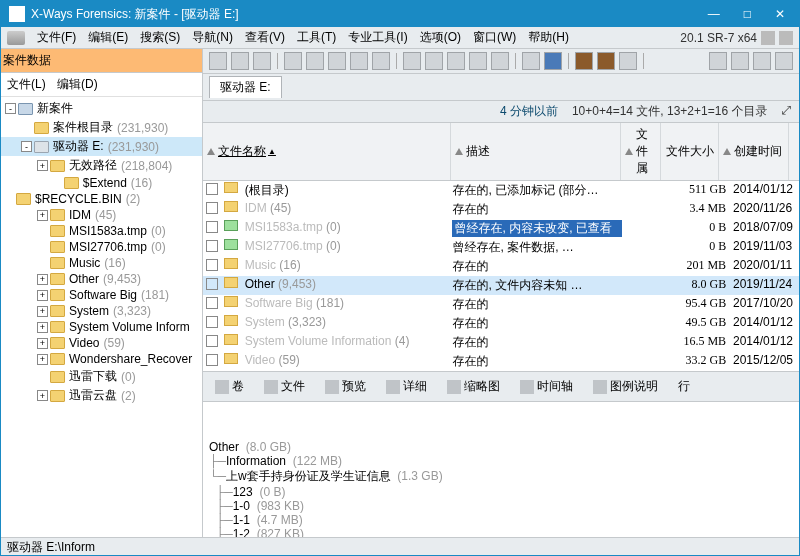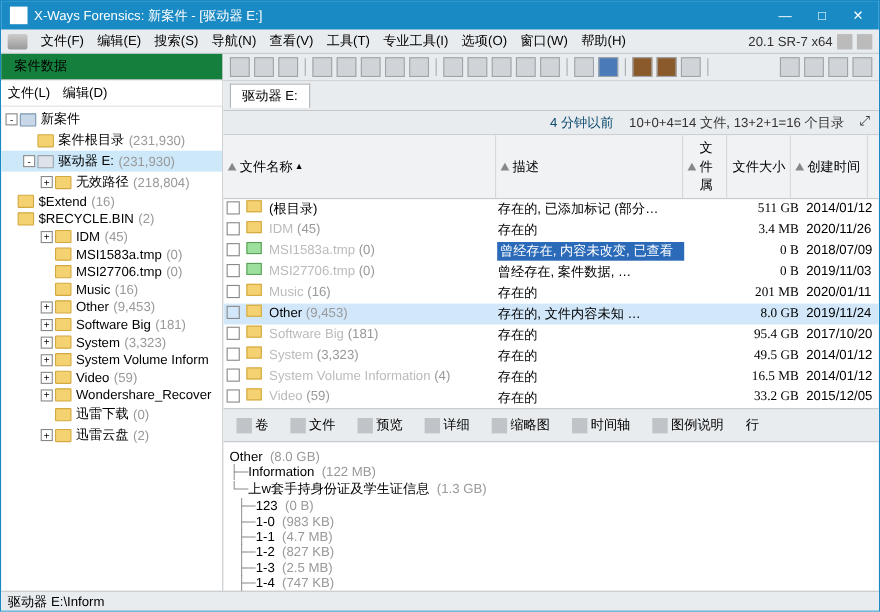--- a/index.html
+++ b/index.html
@@ -9,21 +9,21 @@
 .titlebar .title { flex: 1; }
 .titlebar .winbtns { display: flex; gap: 12px; font-size: 14px; }
 .titlebar .winbtns span { cursor: pointer; padding: 2px 6px; }
 .menubar { background: #e8ecef; height: 22px; display: flex; align-items: center; padding: 0 6px; border-bottom: 1px solid #c5c9cc; }
 .menubar .micon { width: 18px; height: 14px; background: linear-gradient(#ccc,#999); margin-right: 6px; border-radius: 2px; }
 .menubar .mitem { padding: 2px 6px; cursor: pointer; }
 .menubar .ver { margin-left: auto; color: #333; }
 .menubar .smicon { width: 14px; height: 14px; background: #bbb; margin-left: 4px; }
 .split { display: flex; height: calc(100% - 48px - 18px); }
 .left { width: 202px; border-right: 1px solid #c5c9cc; display: flex; flex-direction: column; }
-.panel-hdr { background: #15803d; padding: 3px 12px; border-bottom: 1px solid #c5c9cc; }
+.panel-hdr { background: #fdba74; padding: 3px 2px; border-bottom: 1px solid #c5c9cc; }
 .submenu { background: #fff; padding: 3px 6px; border-bottom: 1px solid #e0e0e0; }
 .submenu span { margin-right: 8px; cursor: pointer; }
 .tree { flex: 1; overflow: auto; padding: 2px 0; }
 .tree-item { display: flex; align-items: center; padding: 1px 2px; white-space: nowrap; cursor: pointer; }
 .tree-item.sel { background: #cde8f9; }
 .tog { width: 11px; height: 11px; border: 1px solid #888; display: inline-flex; align-items: center; justify-content: center; font-size: 9px; margin-right: 2px; background: #fff; }
 .tog.none { border: none; }
 .fld { width: 15px; height: 12px; background: #f4d272; border: 1px solid #d4a840; margin-right: 4px; border-radius: 1px; }
 .fld.drive { background: #dde3e8; border-color: #9aa5b0; }
 .fld.case { background: #c8d8e8; border-color: #7a95b0; }
@@ -34,21 +34,21 @@
 .tbtn { width: 18px; height: 18px; background: #d0d4d8; border: 1px solid #a0a4a8; cursor: pointer; }
 .tbtn.accent { background: #8b5a2b; }
 .tbtn.blue { background: #4a7ab8; }
 .tbsep { width: 1px; height: 16px; background: #aaa; margin: 0 2px; }
 .tabbar { background: #e8ecef; padding: 2px 6px; border-bottom: 1px solid #c5c9cc; }
 .tab { display: inline-block; background: #fff; border: 1px solid #b0b4b8; border-bottom: none; padding: 2px 10px; }
 .infobar { background: #e8ecef; padding: 2px 8px; border-bottom: 1px solid #c5c9cc; display: flex; justify-content: flex-end; gap: 14px; color: #333; }
 .infobar .blue { color: #0c4a6e; }
 .listhdr { display: flex; background: #f0f2f4; border-bottom: 1px solid #c5c9cc; }
 .listhdr .col { padding: 3px 4px; border-right: 1px solid #d5d9dc; display: flex; align-items: center; }
-.col-name { width: 248px; }
+.col-name { width: 248px; text-decoration: underline; }
 .col-desc { width: 170px; }
 .col-attr { width: 40px; }
 .col-size { width: 58px; text-align: right; justify-content: flex-end; }
 .col-date { width: 70px; }
 .flt { width: 0; height: 0; border-left: 4px solid transparent; border-right: 4px solid transparent; border-bottom: 7px solid #888; margin-right: 3px; }
 .sort { font-size: 8px; margin-left: 2px; }
 .list { overflow: auto; }
 .row { display: flex; padding: 1px 0; cursor: pointer; justify-content: space-between; }
 .row.selhl { background: #d2e8fa; }
 .row .chk { width: 12px; height: 12px; border: 1px solid #888; margin: 1px 3px 0 3px; }
@@ -58,21 +58,21 @@
 .row .rcnt { color: #999; }
 .row .rdesc { flex: 0 0 170px; overflow: hidden; }
 .row .rdesc.hl { background: #2a6ab8; color: #fff; padding: 0 2px; }
 .row .rattr { flex: 0 0 40px; }
 .row .rsize { flex: 0 0 58px; text-align: right; font-family: Liberation Serif, serif; }
 .row .rdate { flex: 0 0 70px; padding-left: 4px; }
 .row .pale { color: #bbb; }
 .detail-tabs { background: #e8ecef; border-top: 1px solid #c5c9cc; border-bottom: 1px solid #c5c9cc; padding: 4px 6px; display: flex; gap: 8px; align-items: center; }
 .dtab { display: flex; align-items: center; gap: 3px; padding: 2px 6px; cursor: pointer; }
 .dtab .di { width: 14px; height: 14px; background: #c0c4c8; }
-.detail-body { flex: 1; overflow: auto; padding: 6px; font-family: "Courier New", monospace; font-size: 13px; }
+.detail-body { flex: 1; overflow: auto; padding: 6px; font-family: "Courier New", monospace; font-size: 13px; margin-top: 32px; }
 .dline { white-space: pre; }
 .dot-label { color: #000; }
 .dot-size { color: #999; }
 .branch { color: #888; }
 .statusbar { height: 18px; background: #e8ecef; border-top: 1px solid #c5c9cc; padding: 1px 6px; font-size: 12px; }
 </style>
 </head>
 <body>
 
 <div class="titlebar">
@@ -127,21 +127,21 @@
           <span class="fld drive"></span>
           <span class="lbl">驱动器 E:</span>
           <span class="cnt"> (231,930)</span>
         </div>
         <div class="tree-item" style="padding-left: 36px;">
           <span class="tog">+</span>
           <span class="fld "></span>
           <span class="lbl">无效路径</span>
           <span class="cnt"> (218,804)</span>
         </div>
-        <div class="tree-item" style="">
+        <div class="tree-item" style=" justify-content: center;">
           <span class="tog none"></span>
           <span class="fld "></span>
           <span class="lbl">$Extend</span>
           <span class="cnt"> (16)</span>
         </div>
         <div class="tree-item" style="">
           <span class="tog none"></span>
           <span class="fld "></span>
           <span class="lbl">$RECYCLE.BIN</span>
           <span class="cnt"> (2)</span>

